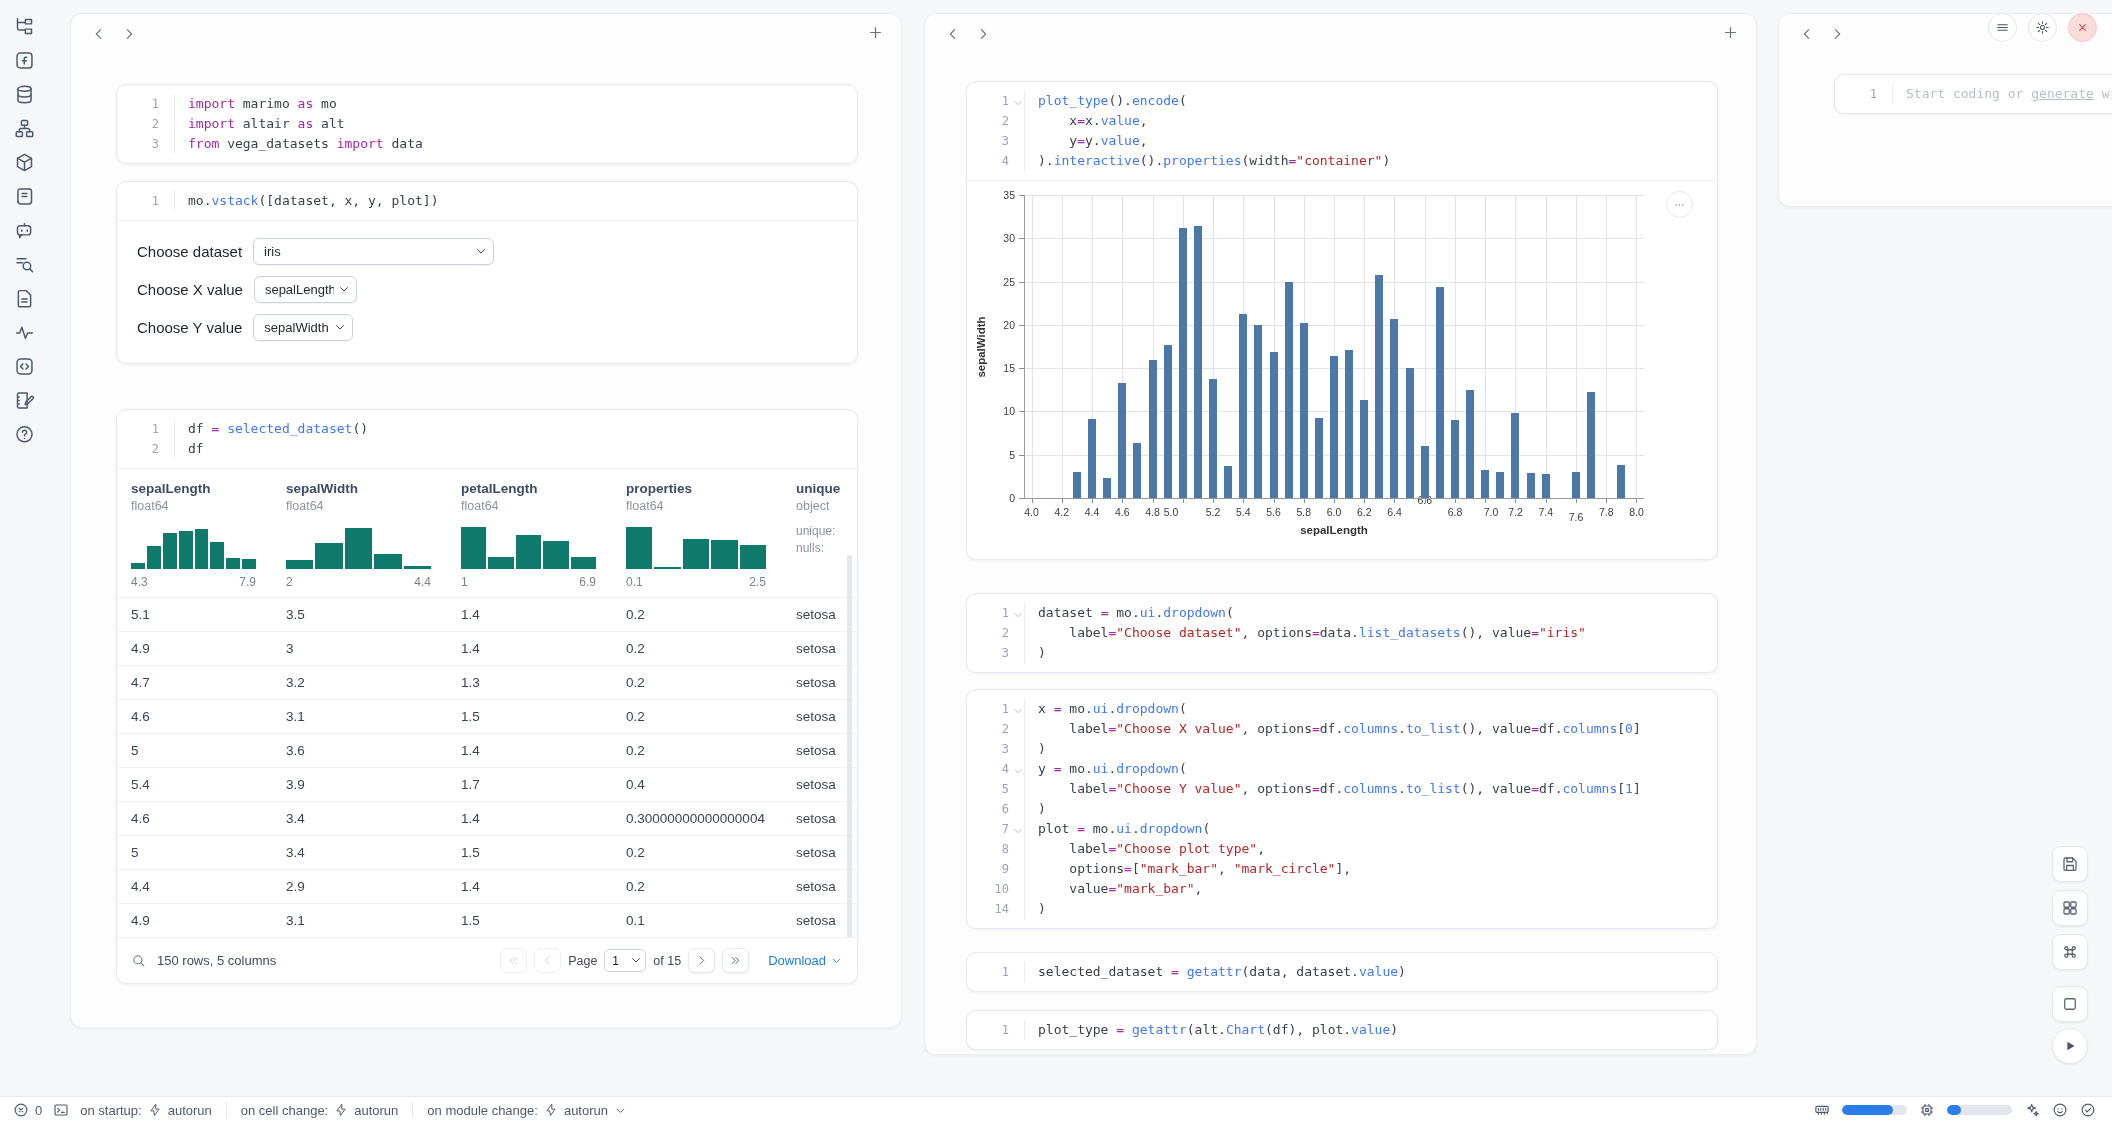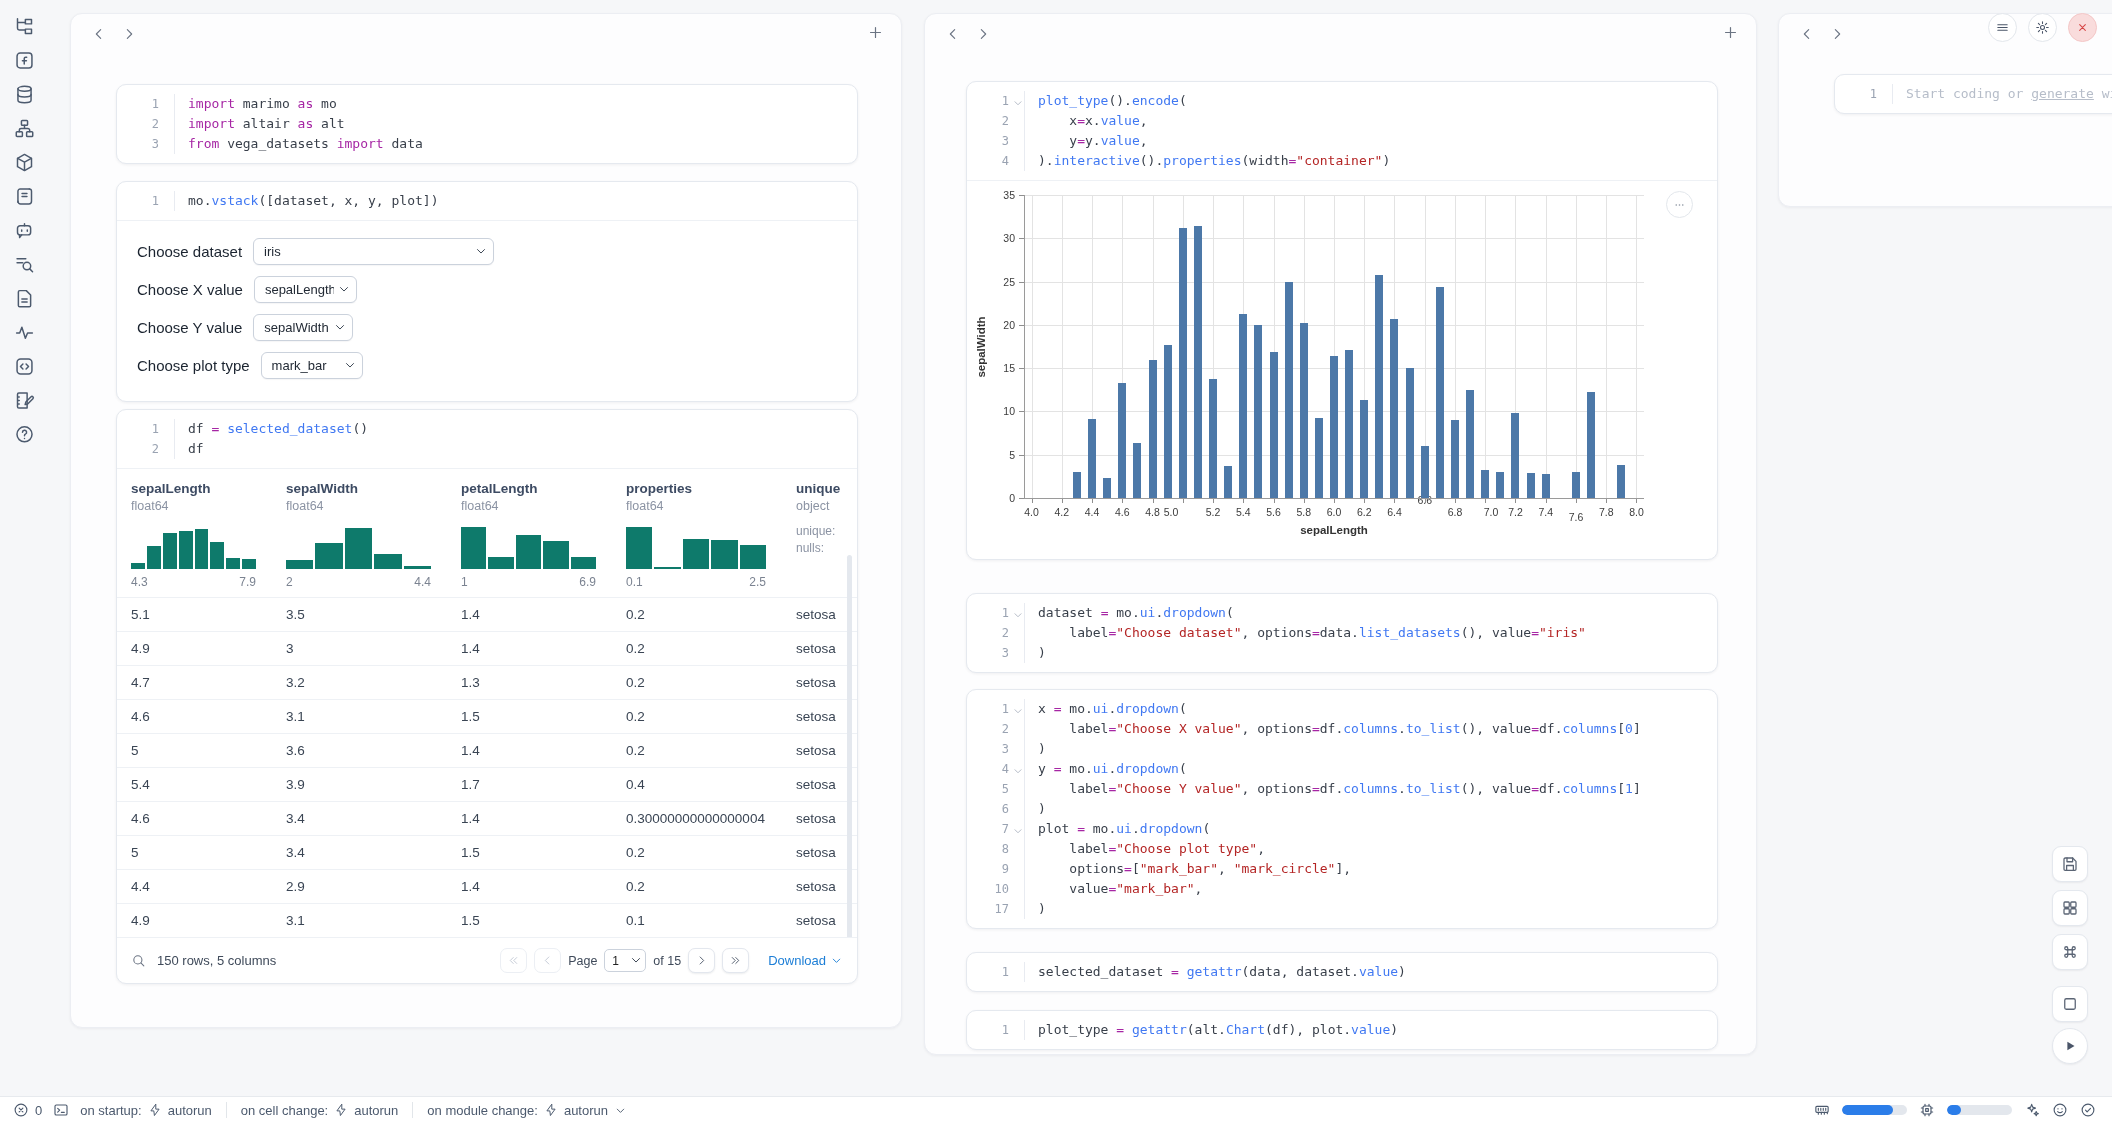--- a/index.html
+++ b/index.html
@@ -239,26 +239,20 @@
           </div>
           <div class="ctl-row">
             <span class="ctl-label">Choose X value</span>
             <div class="sel-wrap" style="width: 103px;"><select><option>sepalLength</option></select><span class="sel-chev"><svg viewBox="0 0 24 24" width="100%" height="100%" fill="none" stroke="currentColor" stroke-width="1.7" stroke-linecap="round" stroke-linejoin="round">
                   <path d="M6 9.5l6 6 6-6"></path>
                 </svg></span></div>
           </div>
           <div class="ctl-row">
             <span class="ctl-label">Choose Y value</span>
             <div class="sel-wrap" style="width: 100px;"><select><option>sepalWidth</option></select><span class="sel-chev"><svg viewBox="0 0 24 24" width="100%" height="100%" fill="none" stroke="currentColor" stroke-width="1.7" stroke-linecap="round" stroke-linejoin="round">
-                  <path d="M6 9.5l6 6 6-6"></path>
-                </svg></span></div>
-          </div>
-          <div class="ctl-row">
-            <span class="ctl-label">Choose plot type</span>
-            <div class="sel-wrap" style="width: 102px;"><select><option>mark_bar</option></select><span class="sel-chev"><svg viewBox="0 0 24 24" width="100%" height="100%" fill="none" stroke="currentColor" stroke-width="1.7" stroke-linecap="round" stroke-linejoin="round">
                   <path d="M6 9.5l6 6 6-6"></path>
                 </svg></span></div>
           </div>
         </div>
     </div>
     <div class="cell" id="c-df" style="top:395px;">
       <div class="code">
           <div class="cl">
             <div class="gut">
               <div class="lnum">1</div>
@@ -748,21 +742,21 @@
           </div>
           <div class="cl">
             <div class="gut">
               <div class="lnum">10</div>
               <div class="fold"></div>
             </div>
             <div class="ctext"><span class="tk-pl">    value</span><span class="tk-op">=</span><span class="tk-str">"mark_bar"</span><span class="tk-pl">,</span></div>
           </div>
           <div class="cl">
             <div class="gut">
-              <div class="lnum">17</div>
+              <div class="lnum">14</div>
               <div class="fold"></div>
             </div>
             <div class="ctext"><span class="tk-pl">)</span></div>
           </div>
         </div>
     </div>
     <div class="cell" id="c-sel" style="top:938px;">
       <div class="code">
           <div class="cl">
             <div class="gut">

